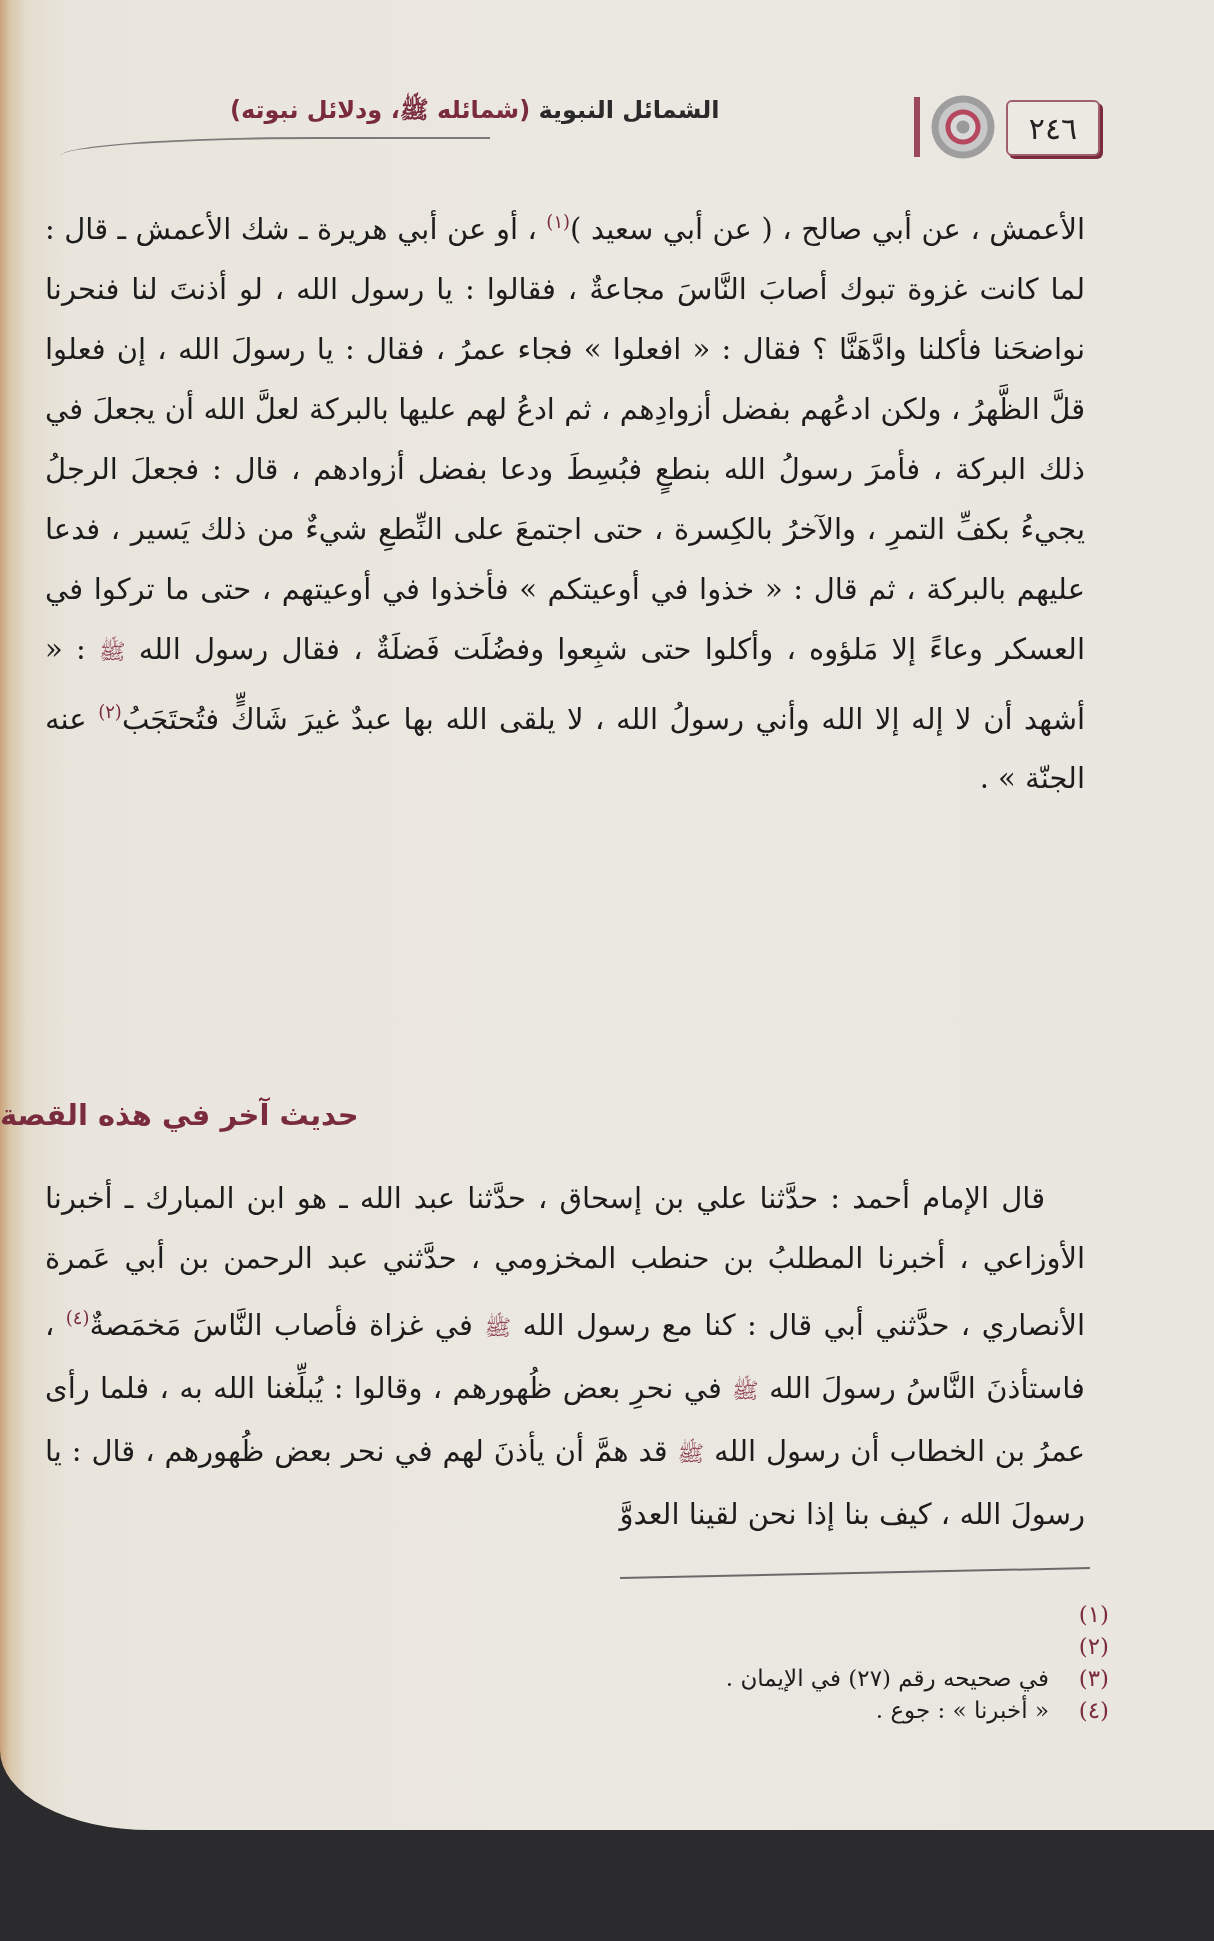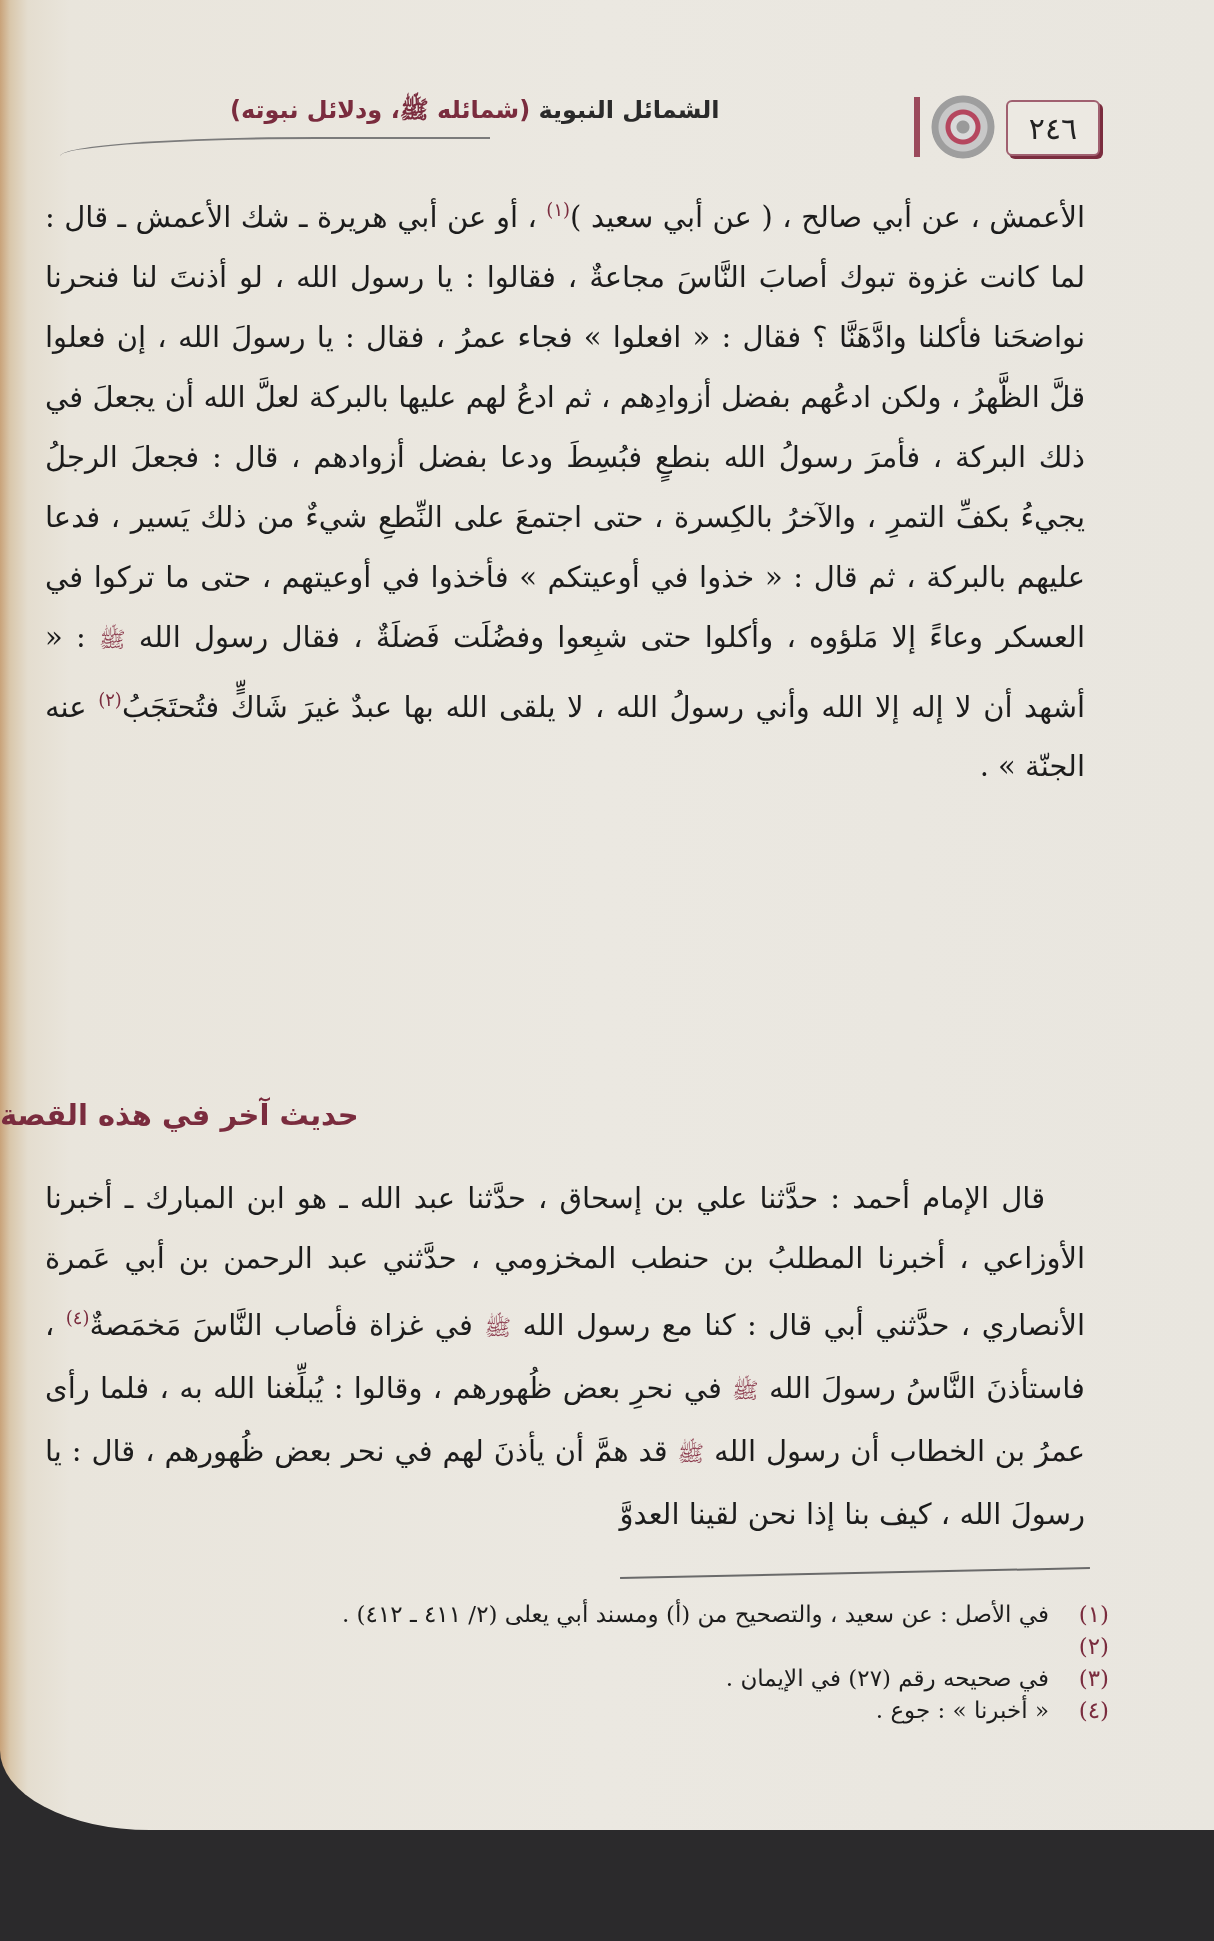--- a/index.html
+++ b/index.html
@@ -41,21 +41,21 @@
     position: absolute; left: 200px; top: 0px;
     direction: rtl; font-size: 24px; font-weight: bold; color: #2a2a2a;
     font-family: "DejaVu Sans", sans-serif;
   }
   .running-title .accent { color: #7a2c3e; }
   .header-curve {
     position: absolute; left: 30px; top: 42px; width: 430px; height: 30px;
     border-top: 2px solid #7b7b7b; border-radius: 60% 0 0 0;
   }
   .body-text {
-    position: absolute; top: 180px; left: 45px; width: 1040px;
+    position: absolute; top: 192px; left: 45px; width: 1040px;
     direction: rtl; text-align: justify;
     font-size: 29px; line-height: 60px; color: #1c1c1c;
   }
   .body-text p { margin: 0; }
   .body-text p + p { margin-top: 10px; text-indent: 40px; }
   .fn-ref { color: #7a2c3e; font-size: 18px; vertical-align: super; }
   .honorific { color: #8b3a4c; font-size: 22px; }
   .section-heading {
     position: absolute; top: 1098px; left: 0; width: 1214px; text-align: left;
     direction: rtl; font-size: 29px; font-weight: bold; color: #7a2c3e;
@@ -103,21 +103,20 @@
     <p style="text-indent:40px;">
       <span>قال الإمام أحمد : حدَّثنا علي بن إسحاق ، حدَّثنا عبد الله ـ هو ابن المبارك ـ أخبرنا الأوزاعي ، أخبرنا المطلبُ بن حنطب المخزومي ، حدَّثني عبد الرحمن بن أبي عَمرة الأنصاري ، حدَّثني أبي قال : كنا مع رسول الله </span><span class="honorific">ﷺ</span><span> في غزاة فأصاب النَّاسَ مَخمَصةٌ</span><sup class="fn-ref">(٤)</sup><span> ، فاستأذنَ النَّاسُ رسولَ الله </span><span class="honorific">ﷺ</span><span> في نحرِ بعض ظُهورهم ، وقالوا : يُبلِّغنا الله به ، فلما رأى عمرُ بن الخطاب أن رسول الله </span><span class="honorific">ﷺ</span><span> قد همَّ أن يأذنَ لهم في نحر بعض ظُهورهم ، قال : يا رسولَ الله ، كيف بنا إذا نحن لقينا العدوَّ</span>
     </p>
   </div>
 
   <div class="fn-rule"></div>
 
   <div class="footnotes">
     <div class="fn-item">
       <span class="fn-num">(١)</span>
-      <span>في الأصل : عن سعيد ، والتصحيح من (أ) ومسند أبي يعلى (٢/ ٤١١ ـ ٤١٢) .</span>
     </div>
     <div class="fn-item">
       <span class="fn-num">(٢)</span>
     </div>
     <div class="fn-item">
       <span class="fn-num">(٣)</span>
       <span>في صحيحه رقم (٢٧) في الإيمان .</span>
     </div>
     <div class="fn-item">
       <span class="fn-num">(٤)</span>

